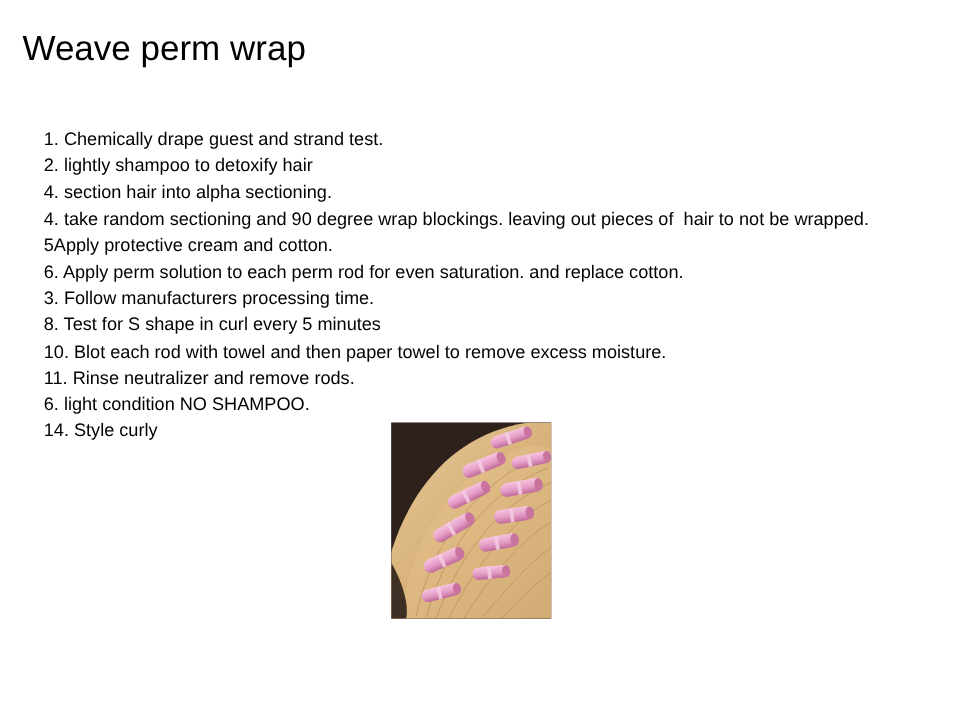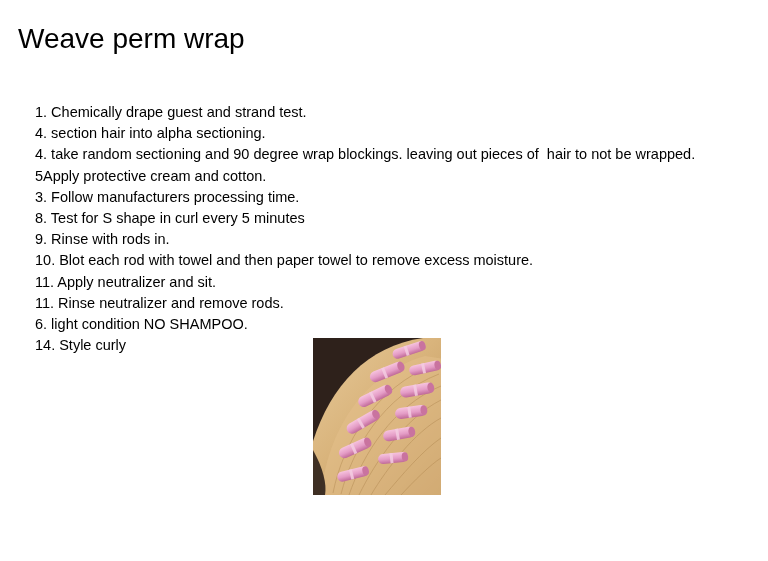--- a/index.html
+++ b/index.html
@@ -60,28 +60,28 @@
 </style>
 </head>
 <body>
 
 <div class="slide">
 
   <div class="slide-title">Weave perm wrap</div>
 
   <ul class="steps">
     <li>1. Chemically drape guest and strand test.</li>
+    <li>2. lightly shampoo to detoxify hair</li>
     <li>4. section hair into alpha sectioning.</li>
     <li>4. take random sectioning and 90 degree wrap blockings. leaving out pieces of  hair to not be wrapped.</li>
     <li>5Apply protective cream and cotton.</li>
+    <li>6. Apply perm solution to each perm rod for even saturation. and replace cotton.</li>
     <li>3. Follow manufacturers processing time.</li>
     <li>8. Test for S shape in curl every 5 minutes</li>
-    <li>9. Rinse with rods in.</li>
     <li>10. Blot each rod with towel and then paper towel to remove excess moisture.</li>
-    <li>11. Apply neutralizer and sit.</li>
     <li>11. Rinse neutralizer and remove rods.</li>
     <li>6. light condition NO SHAMPOO.</li>
     <li>14. Style curly</li>
   </ul>
 
   <div class="figure">
     <svg width="128" height="157" viewBox="0 0 128 157" xmlns="http://www.w3.org/2000/svg">
       <defs>
         <linearGradient id="hairGrad" x1="0" y1="0" x2="1" y2="1">
           <stop offset="0%" stop-color="#e8cb9c"></stop>

